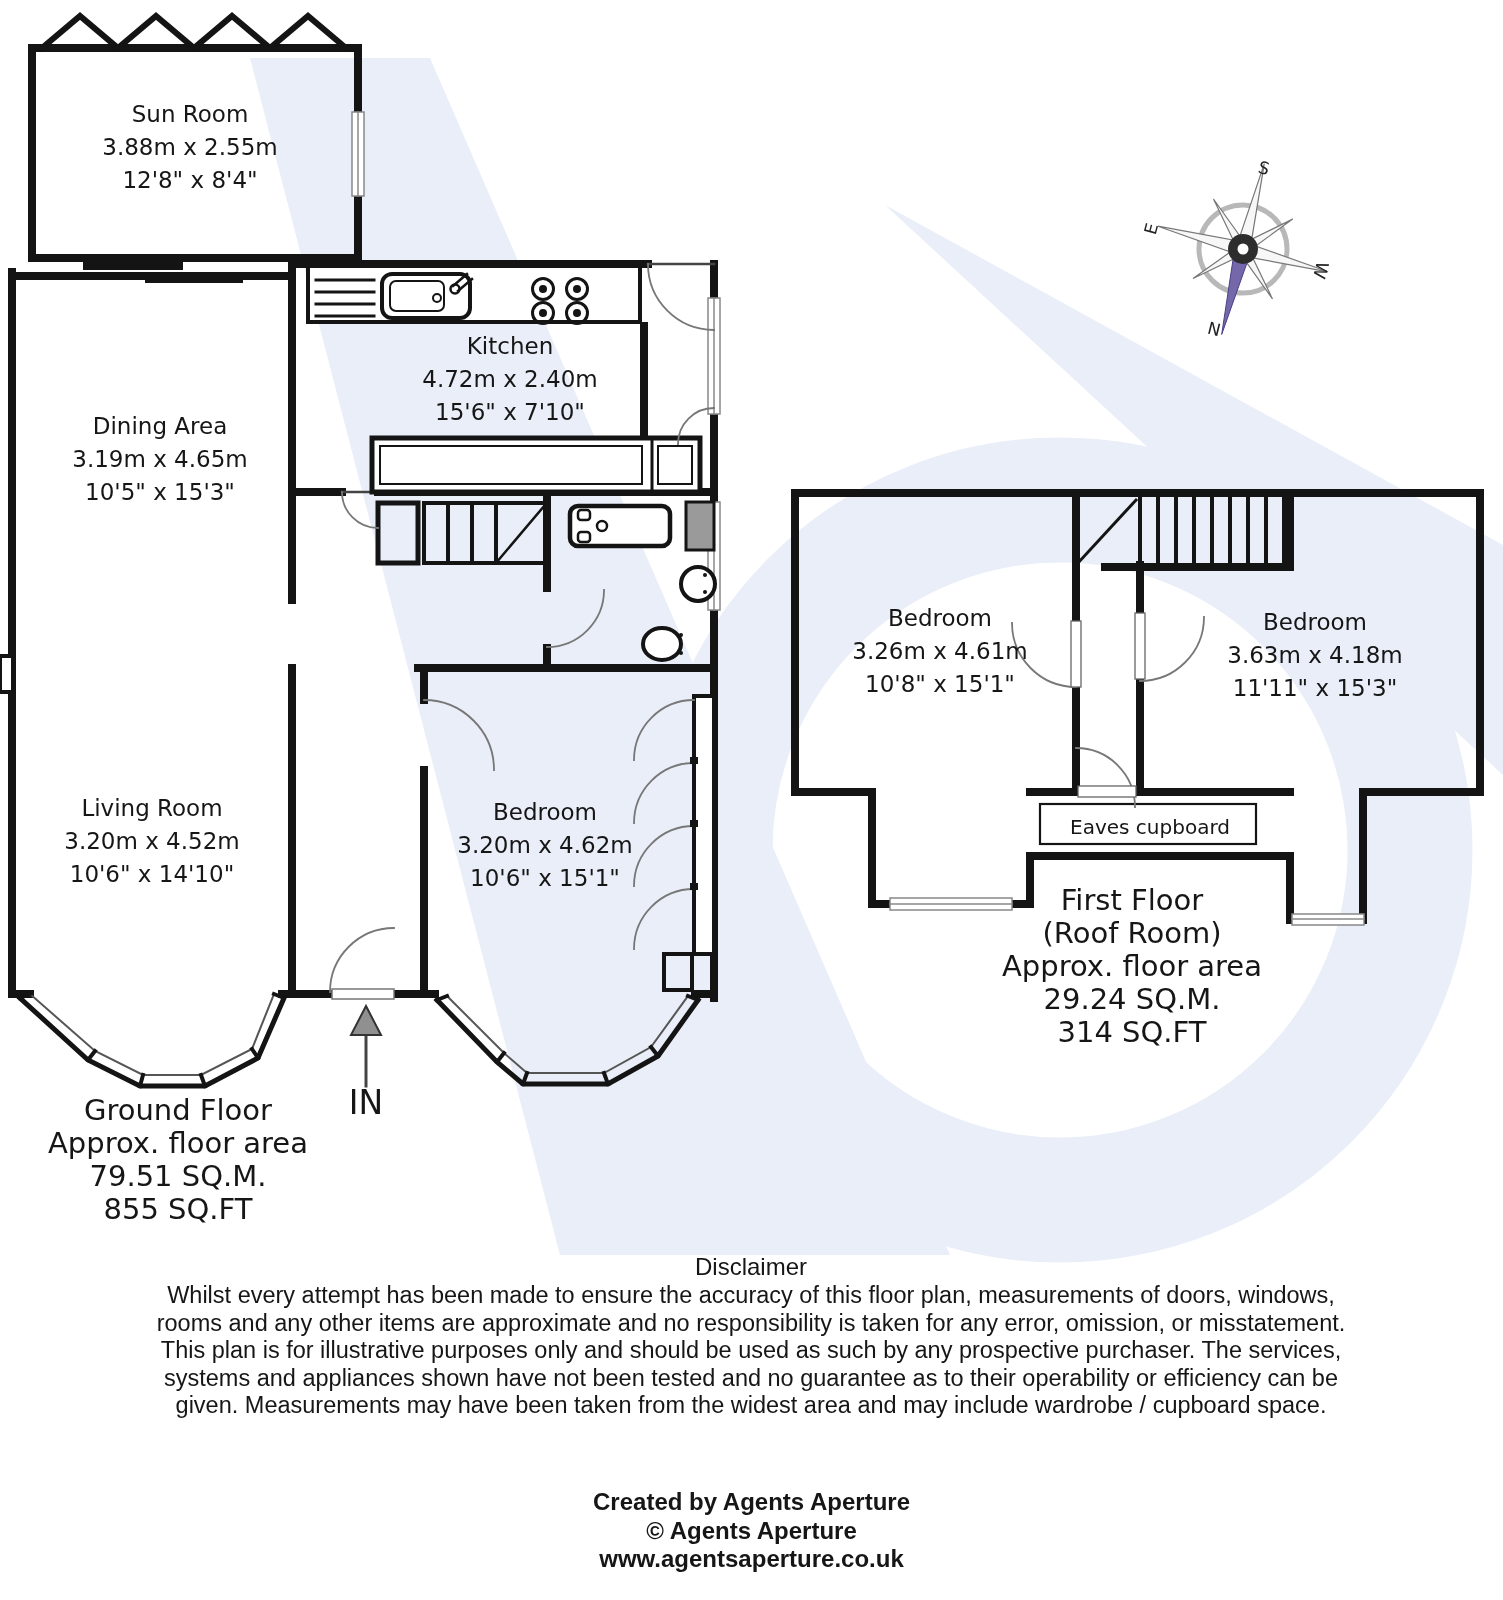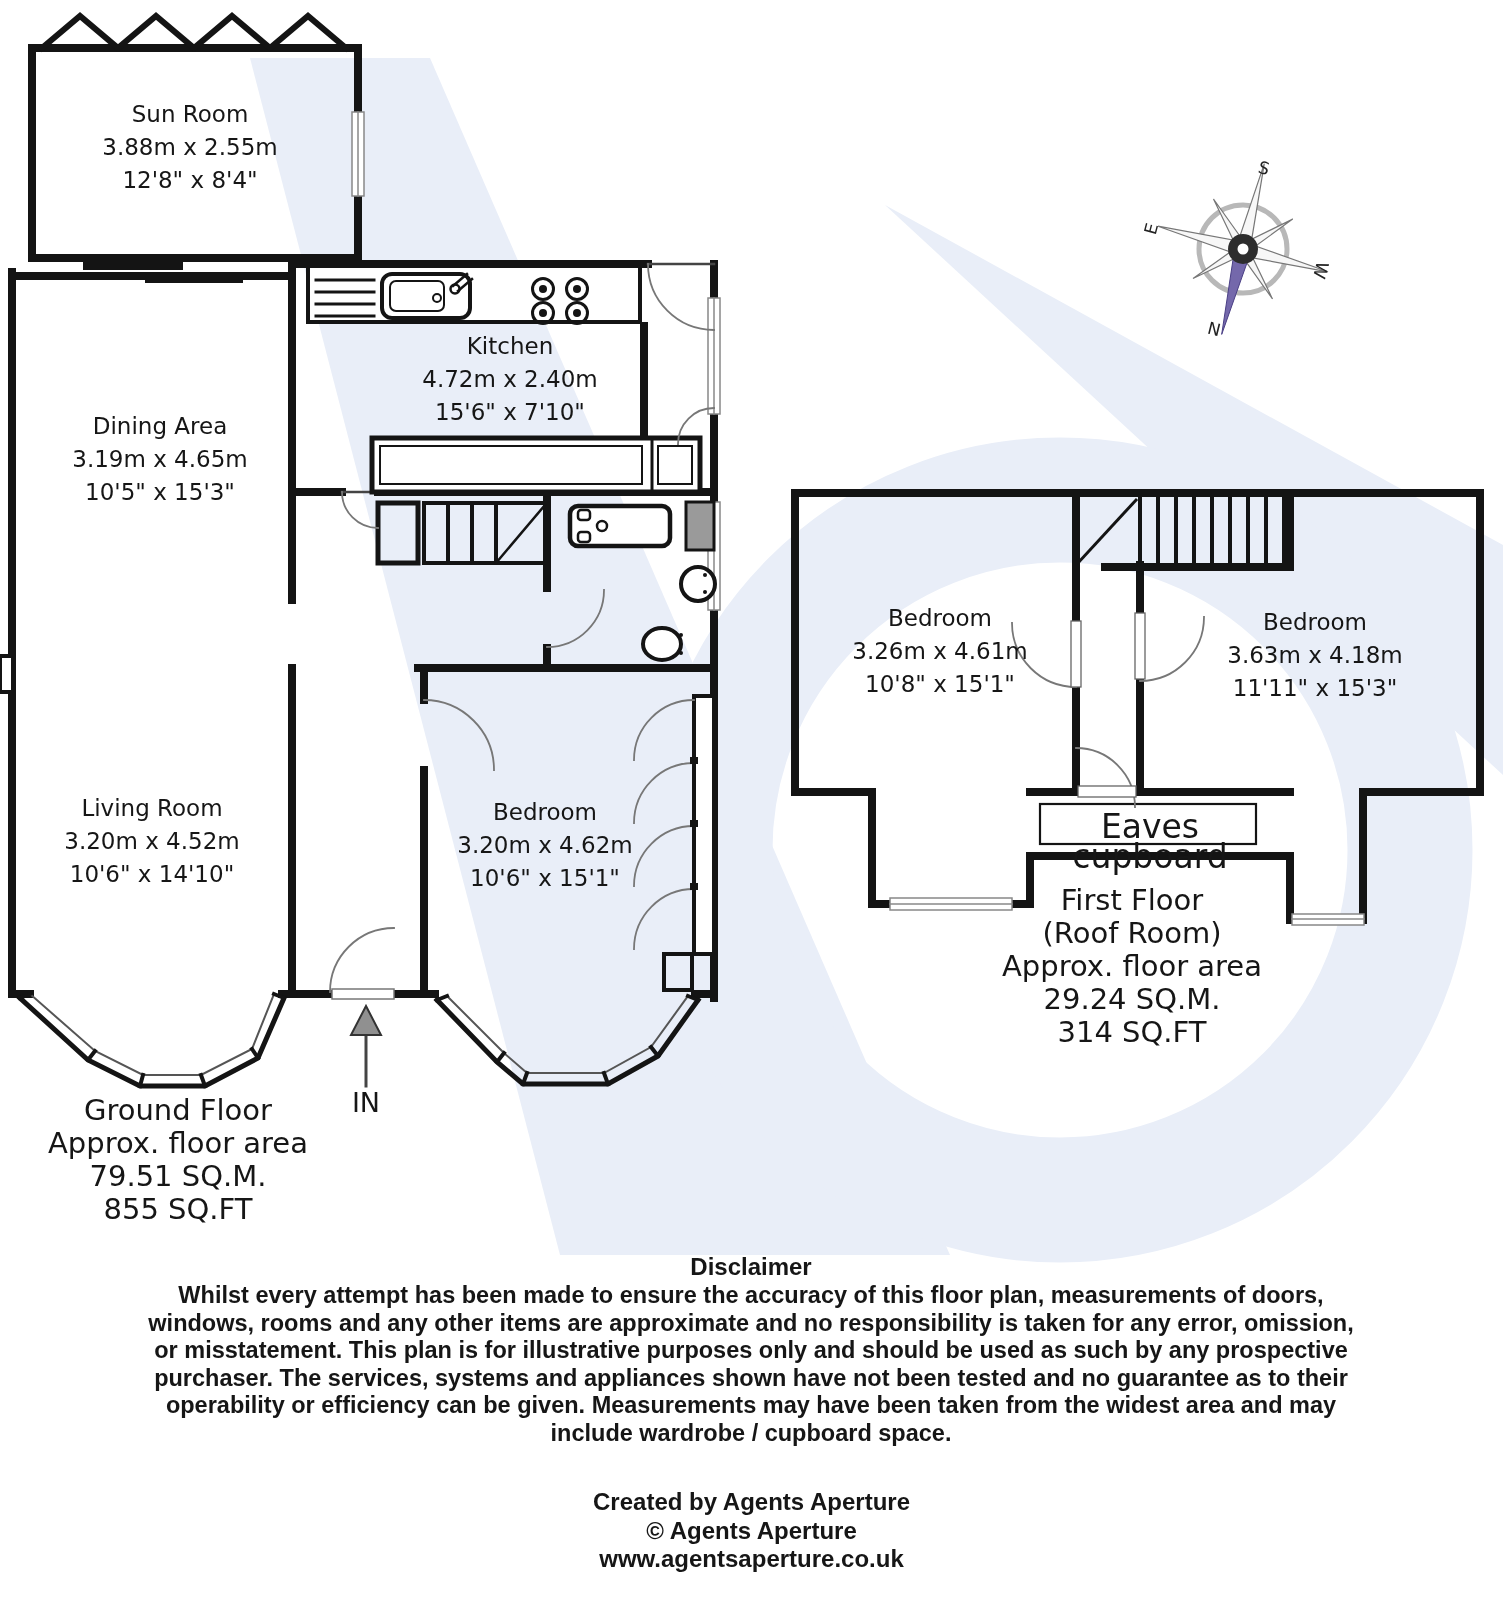--- a/index.html
+++ b/index.html
@@ -2,24 +2,24 @@
 <html><head>
 <meta charset="utf-8">
 <style>
   html,body{margin:0;padding:0;background:#fff;}
   .canvas{position:relative;width:1503px;height:1600px;background:#ffffff;overflow:hidden;
           font-family:"DejaVu Sans",sans-serif;color:#161616;}
   .plan-svg{position:absolute;left:0;top:0;}
   .lbl{position:absolute;text-align:center;}
   .room-label span{display:block;font-size:23px;line-height:33px;}
   .area-label span{display:block;font-size:29px;line-height:33px;}
-  .eaves-label{font-size:33px;line-height:30px;}
-  .in-label{font-size:27px;line-height:30px;}
+  .eaves-label{font-size:20px;line-height:30px;}
+  .in-label{font-size:33px;line-height:30px;}
   .disclaimer{position:absolute;left:148px;top:1252px;width:1206px;text-align:center;
-              font-family:"Liberation Sans",sans-serif;font-weight:bold;}
+              font-family:"Liberation Sans",sans-serif;font-weight:normal;}
   .disclaimer .disc-title{font-size:24px;line-height:30px;}
   .disclaimer .disc-body{font-size:23.5px;line-height:27.6px;}
   .footer{position:absolute;left:0;top:1488px;width:1503px;text-align:center;
           font-family:Liberation Sans, sans-serif;font-weight:bold;}
   .footer span{display:block;font-size:24px;line-height:28.5px;}
 </style>
 </head>
 <body>
 
 <div class="canvas">

